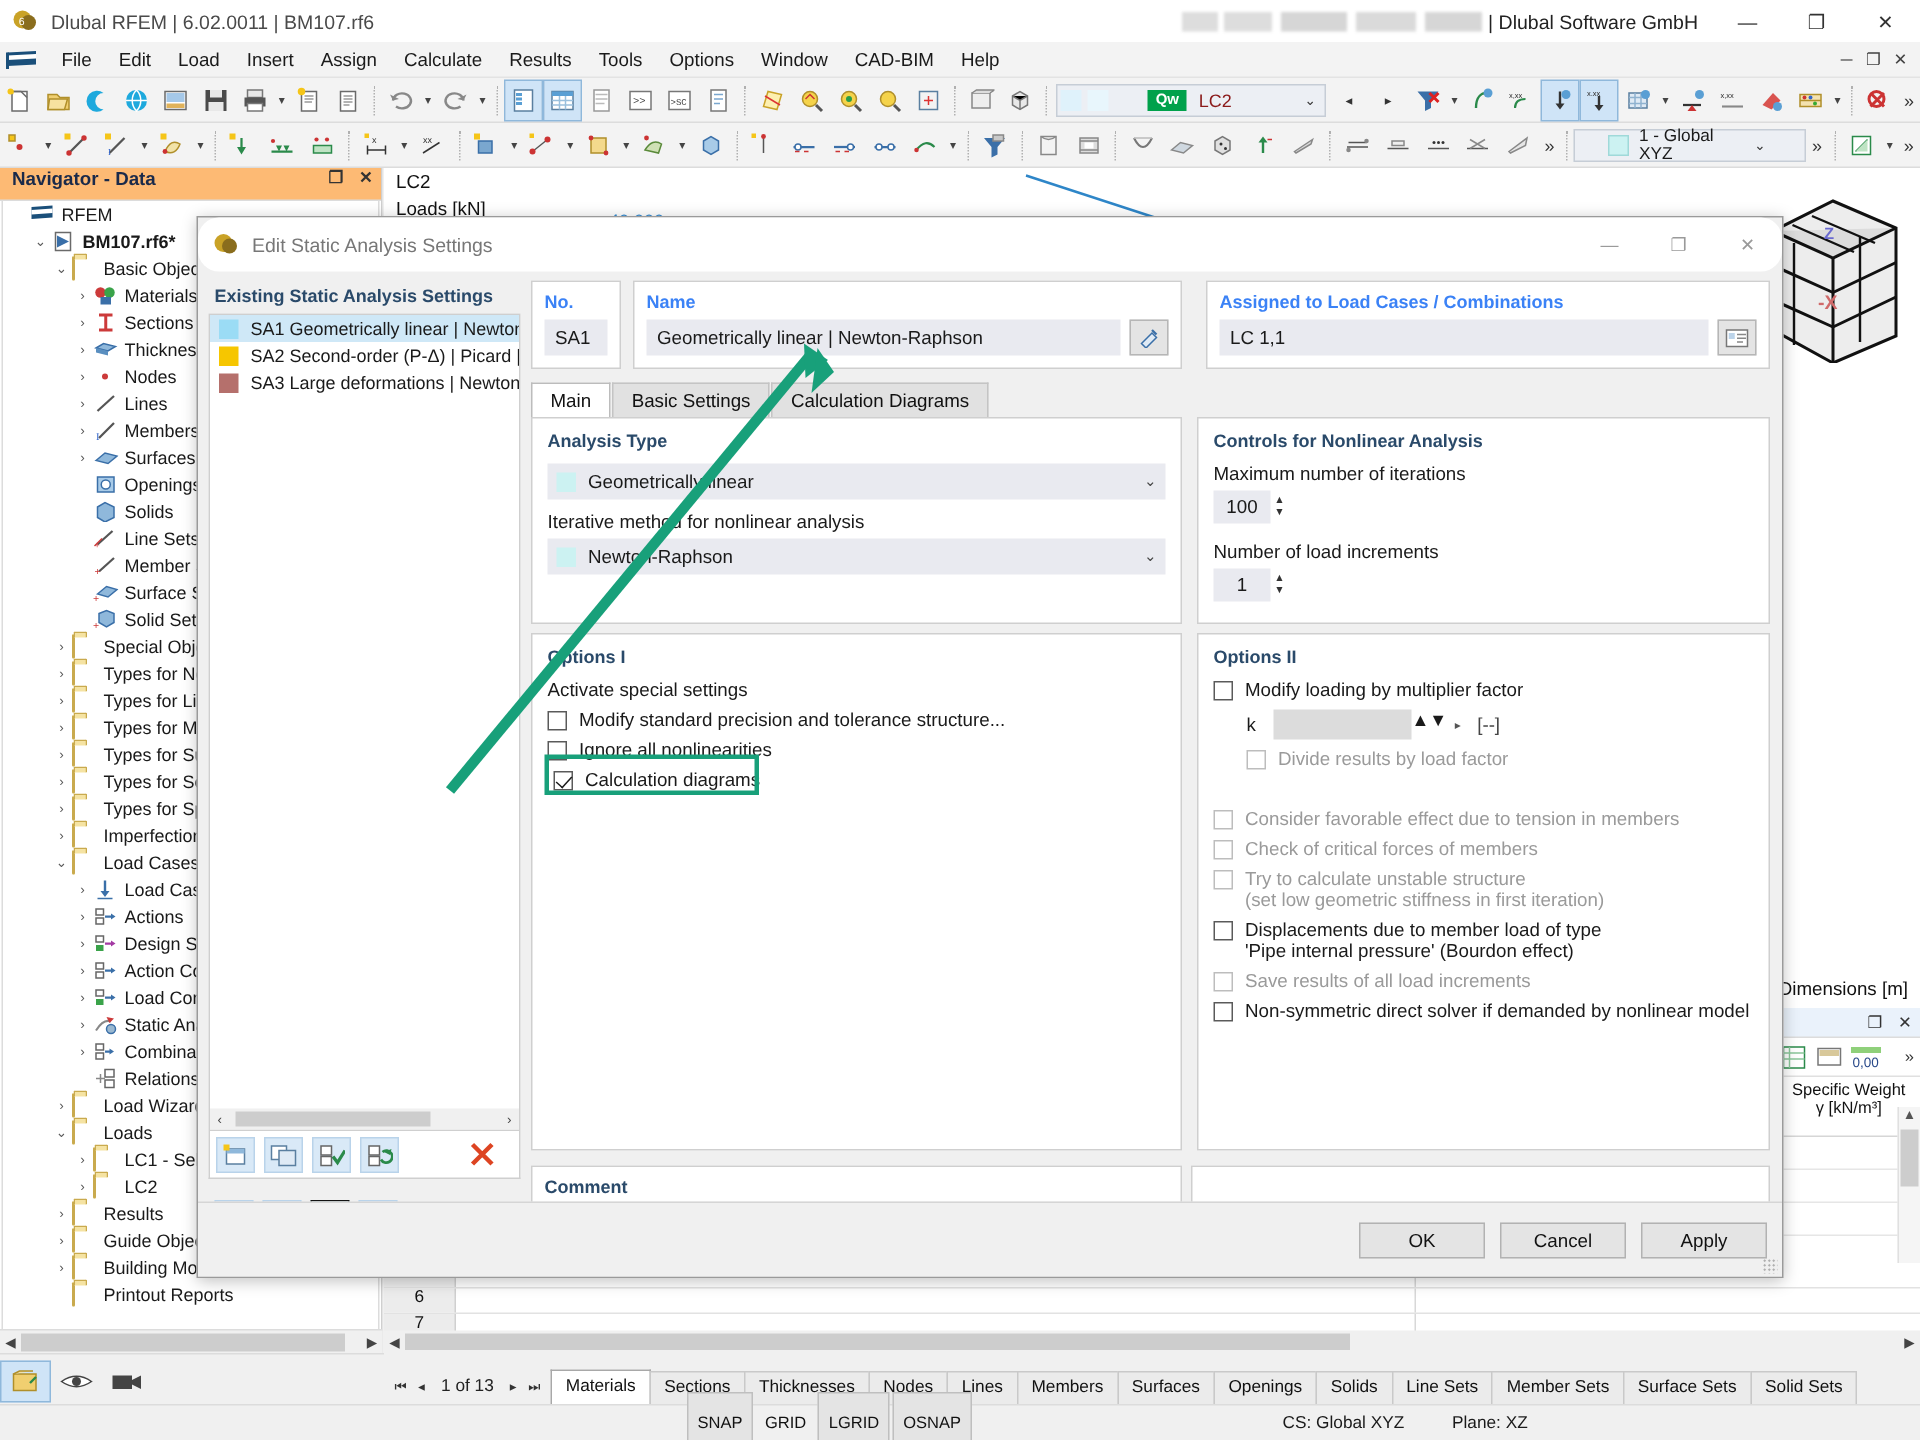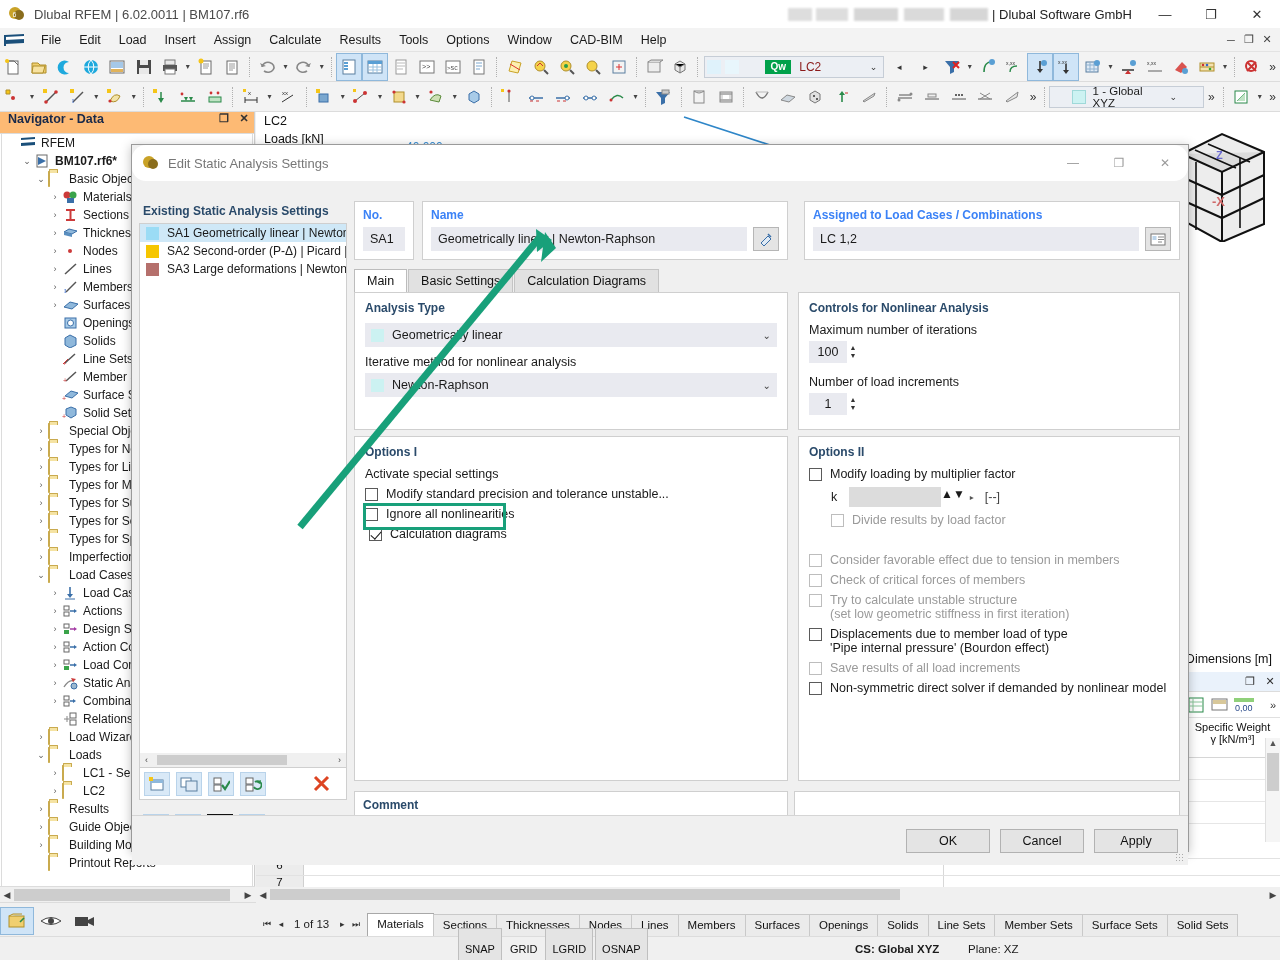--- a/index.html
+++ b/index.html
@@ -161,21 +161,21 @@
   }
   .dtab.sel { background:#fff; border-color:#a8a8a8; padding-bottom:6px; }
 
   .statusbar {
     position:absolute; left:0; top:936px; width:1280px; height:24px;
     background:#f0f0f0; border-top:1px solid #dcdcdc; display:flex; align-items:center;
   }
   .sb-left { width:44px; height:24px; display:flex; align-items:center; justify-content:center; }
   .snapbtn { padding:14px 6px; font-size:11px; margin-right:2px; color:#111; }
   .snapbtn.on { background:#e4e4e4; border:1px solid #bfbfbf; }
-  .sb-cs { position:absolute; left:855px; font-size:11.5px;font-weight:bold; }
+  .sb-cs { position:absolute; left:855px; font-size:11.5px; }
   .sb-plane { position:absolute; left:968px; font-size:11.5px; }
 
   
   .leftstrip { position:absolute; left:0; top:902px; width:256px; height:36px; background:#f0f0f0;
                display:flex; align-items:center; border-top:1px solid #dcdcdc; }
   .leftstrip .lbtn { width:34px; height:28px; display:flex; align-items:center; justify-content:center; }
   .leftstrip .lbtn.sel { background:#cfe4f7; border:1px solid #8fb8db; }
 
   
   .dialog {
@@ -183,21 +183,21 @@
     background: #f0f0f0; border: 1px solid #9a9a9a;
     box-shadow: 0 2px 10px rgba(0,0,0,.25);
   }
   .dlg-title { height: 36px; background: #ffffff; display: flex; align-items: center; border-radius: 14px; }
   .dlg-title .dt-ic { width: 18px; height: 18px; margin-left: 10px; }
   .dlg-title .dt-txt { margin-left: 8px; color: #777; font-size: 13px; }
   .dlg-title .dt-btns { margin-left: auto; display: flex; }
   .dlg-title .dwb { width: 46px; height: 30px; display:flex; align-items:center; justify-content:center;
                     color:#9a9a9a; font-size:12px; }
 
-  .dlg-body { position:absolute; left:0; top:44px; width:1056px; height:676px; }
+  .dlg-body { position:absolute; left:0; top:30px; width:1056px; height:676px; }
 
   
   .lpanel { position:absolute; left:7px; top:12px; width:208px; height:768px; }
   .lp-head { font-size:12px; font-weight:bold; color:#2a4a6a; padding:3px 4px 5px; }
   .lp-list { background:#fff; border:1px solid #cfcfcf; height:545px; position:relative; }
   .lp-row { height:18px; display:flex; align-items:center; font-size:12px; white-space:nowrap; overflow:hidden;}
   .lp-row.sel { background:#cfe8f7; }
   .lp-chip { width:13px; height:13px; margin:0 8px 0 6px; flex:none; }
   .lp-id { width:26px; flex:none; }
   .lp-hsb { position:absolute; left:0; bottom:0; width:100%; height:14px; background:#f0f0f0; display:flex; align-items:center;}
@@ -1417,21 +1417,21 @@
                 <svg width="15" height="14" viewBox="0 0 15 14">
                     <path d="M2 11 L9 4 l3 3 -7 7z" fill="#dfeaf5" stroke="#3a6fa8"></path>
                     <path d="M9 2 l3 3" stroke="#3a6fa8" stroke-width="1.5"></path>
                   </svg>
               </div>
             </div>
           </div>
           <div class="fieldbox" style="flex:1; margin-left:8px;">
             <div class="flabel">Assigned to Load Cases / Combinations</div>
             <div style="display:flex; align-items:center;">
-              <div class="inputro" style="flex:1">LC 1,2</div>
+              <div class="inputro" style="flex:1">LC 1,1</div>
               <div class="btnsm">
                 <svg width="16" height="13" viewBox="0 0 16 13">
                     <rect x="1" y="1" width="14" height="11" fill="#fff" stroke="#777"></rect>
                     <rect x="2.5" y="3" width="4" height="4" fill="#bcd4ea"></rect>
                     <path d="M8 4h6M8 6.5h6M8 9h4" stroke="#888"></path>
                   </svg>
               </div>
             </div>
           </div>
         </div>
@@ -1458,21 +1458,21 @@
                 <span class="cv">Newton-Raphson</span>
                 <span class="cc">⌄</span>
               </div>
             </div>
 
             <div class="gbox" style="height:345px; margin-top:6px;">
               <div class="gtitle">Options I</div>
               <div style="font-size:12.5px; margin-bottom:4px;">Activate special settings</div>
               <div class="cbrow">
                 <span class="cb"></span>
-                <span>Modify standard precision and tolerance unstable...</span>
+                <span>Modify standard precision and tolerance structure...</span>
               </div>
               <div class="cbrow">
                 <span class="cb"></span>
                 <span>Ignore all nonlinearities</span>
               </div>
               <div class="cbrow" style="margin-left:4px">
                 <span class="cb chk"></span>
                 <span>Calculation diagrams</span>
               </div>
             </div>

